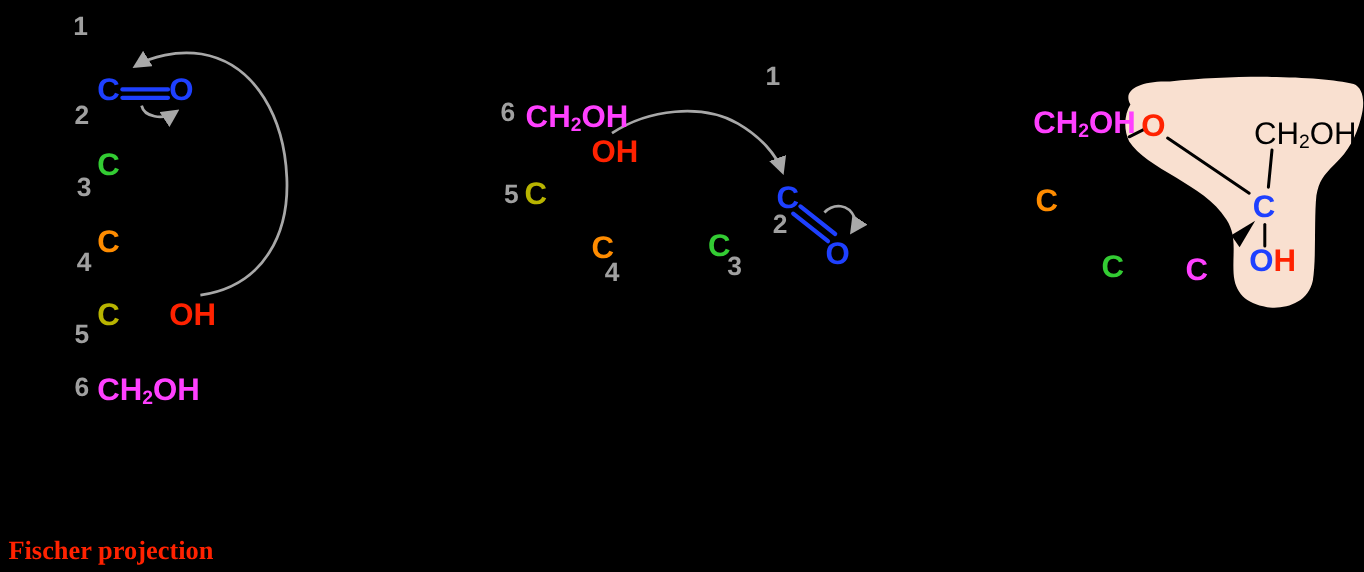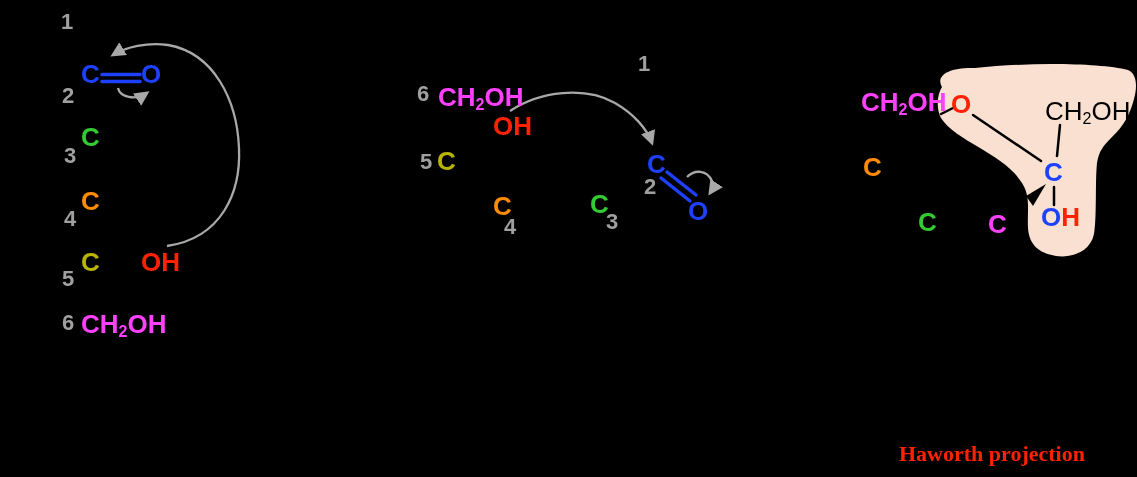--- a/index.html
+++ b/index.html
@@ -92,15 +92,15 @@
 
   <span class="abs atom magenta" style="left:861px;top:87px"><span>CH</span><span class="sub">2</span><span>OH</span></span>
   <span class="abs atom red" style="left:951px;top:89px">O</span>
   <span class="abs atom rg blacktx" style="left:1045px;top:96px"><span>CH</span><span class="sub">2</span><span>OH</span></span>
   <span class="abs atom blue" style="left:1044px;top:157px">C</span>
   <span class="abs atom" style="left:1041px;top:202px"><span class="blue">O</span><span class="red">H</span></span>
   <span class="abs atom orange" style="left:863px;top:152px">C</span>
   <span class="abs atom green" style="left:918px;top:207px">C</span>
   <span class="abs atom magenta" style="left:988px;top:209px">C</span>
 
-  <span class="abs caption" style="left:899px;top:441px">Haworth projection</span>
+  <span class="abs caption" style="left:7px;top:446px">Fischer projection</span>
 
 </div>
 
 </body></html>

